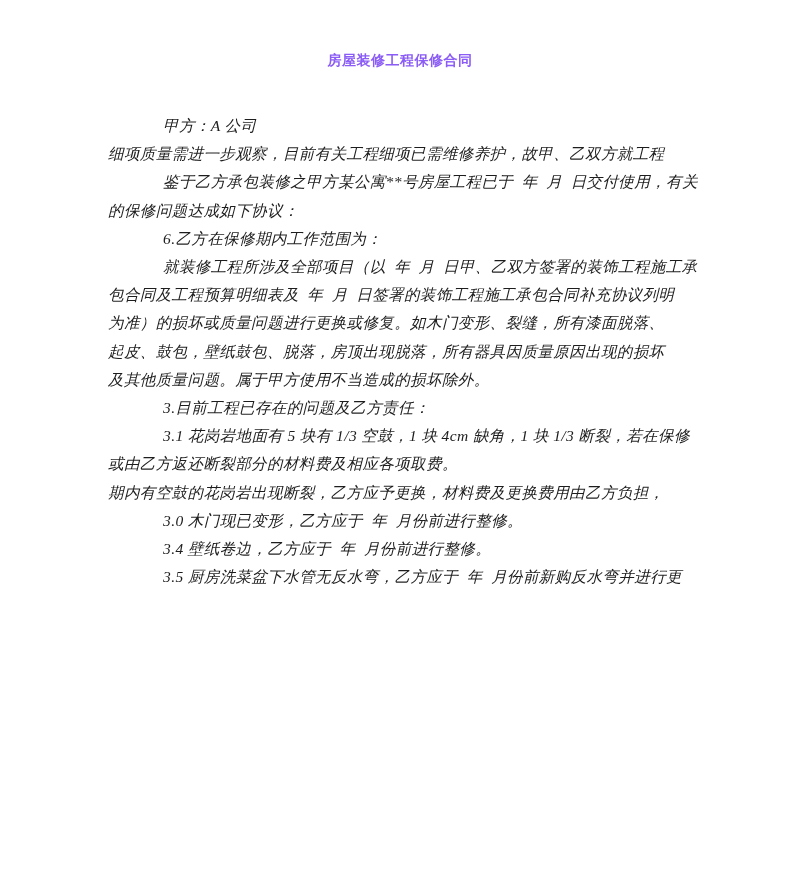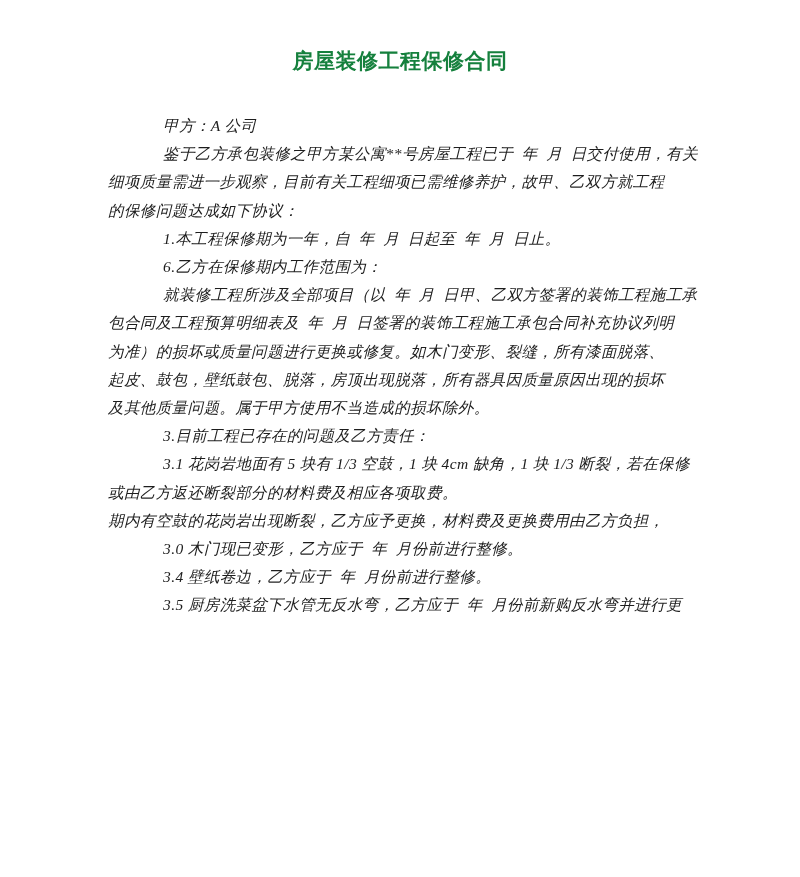--- a/index.html
+++ b/index.html
@@ -18,24 +18,24 @@
     height: 877px;
     background: #ffffff;
     overflow: hidden;
     color: #1d1d1d;
   }
   .doc-title {
     margin-top: 46px;
     height: 30px;
     line-height: 30px;
     text-align: center;
-    font-size: 21px;
+    font-size: 14px;
     font-weight: bold;
     letter-spacing: 0.5px;
-    color: #15803d;
+    color: #8b5cf6;
   }
   .doc-body {
     margin: 36px 0 0 108px;
     width: 562px;
     font-size: 15.5px;
     letter-spacing: 0.4px;
     font-style: italic;
   }
   .line {
     line-height: 28.2px;
@@ -45,24 +45,23 @@
     text-indent: 55px;
   }
 </style>
 </head>
 <body>
 
 <div class="page">
   <div class="doc-title">房屋装修工程保修合同</div>
   <div class="doc-body">
       <div class="line indent">甲方：A 公司</div>
+      <div class="line">细项质量需进一步观察，目前有关工程细项已需维修养护，故甲、乙双方就工程</div>
       <div class="line indent">鉴于乙方承包装修之甲方某公寓**号房屋工程已于  年  月  日交付使用，有关</div>
-      <div class="line">细项质量需进一步观察，目前有关工程细项已需维修养护，故甲、乙双方就工程</div>
       <div class="line">的保修问题达成如下协议：</div>
-      <div class="line indent">1.本工程保修期为一年，自  年  月  日起至  年  月  日止。</div>
       <div class="line indent">6.乙方在保修期内工作范围为：</div>
       <div class="line indent">就装修工程所涉及全部项目（以  年  月  日甲、乙双方签署的装饰工程施工承</div>
       <div class="line">包合同及工程预算明细表及  年  月  日签署的装饰工程施工承包合同补充协议列明</div>
       <div class="line">为准）的损坏或质量问题进行更换或修复。如木门变形、裂缝，所有漆面脱落、</div>
       <div class="line">起皮、鼓包，壁纸鼓包、脱落，房顶出现脱落，所有器具因质量原因出现的损坏</div>
       <div class="line">及其他质量问题。属于甲方使用不当造成的损坏除外。</div>
       <div class="line indent">3.目前工程已存在的问题及乙方责任：</div>
       <div class="line indent">3.1 花岗岩地面有 5 块有 1/3 空鼓，1 块 4cm 缺角，1 块 1/3 断裂，若在保修</div>
       <div class="line">或由乙方返还断裂部分的材料费及相应各项取费。</div>
       <div class="line">期内有空鼓的花岗岩出现断裂，乙方应予更换，材料费及更换费用由乙方负担，</div>

